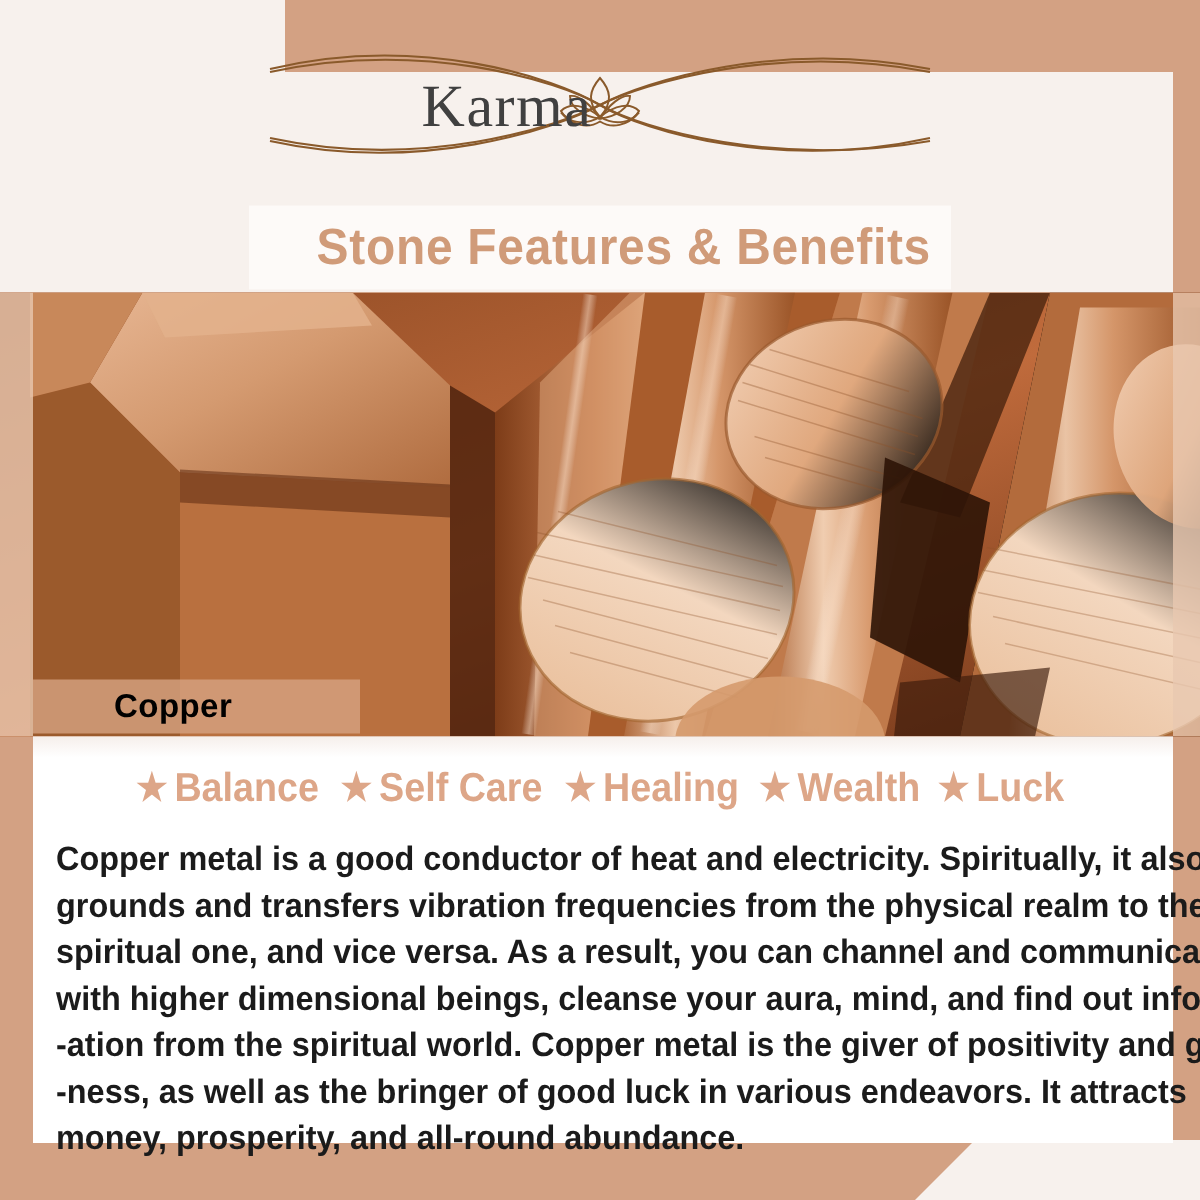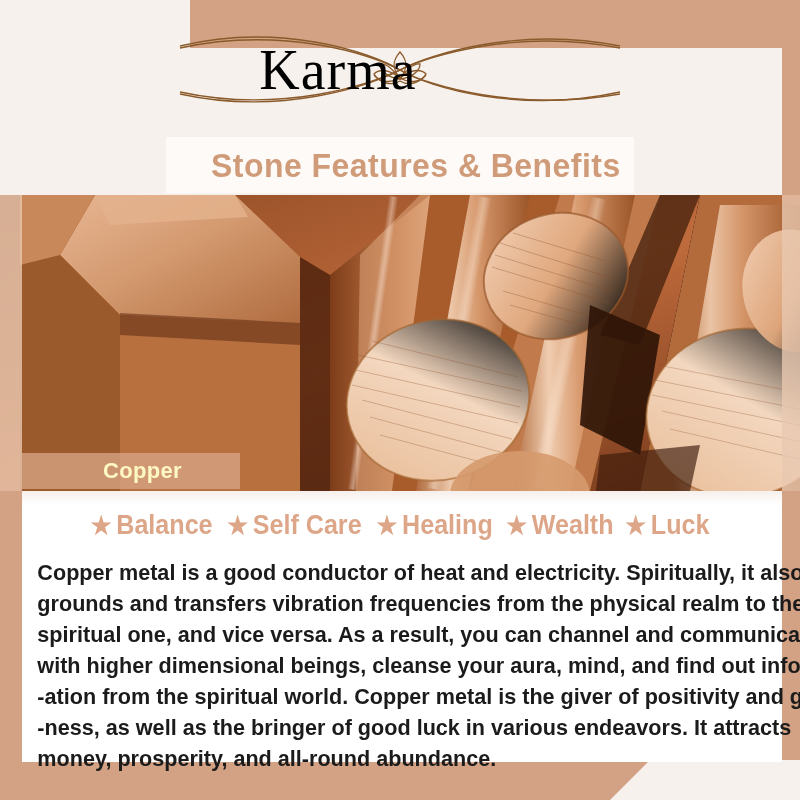--- a/index.html
+++ b/index.html
@@ -23,21 +23,21 @@
   .frame-notch{position:absolute;left:776px;top:48px;width:6px;height:18px;background:#f7f1ed;}
 
   
   .logo{
     position:absolute;left:0;top:26px;width:800px;height:88px;
     display:flex;align-items:center;justify-content:center;
   }
   .logo svg{display:block;}
   .logo-word{
     font-family:"Liberation Serif","DejaVu Serif",serif;
-    font-size:56px;letter-spacing:1px;color:#000000;
+    font-size:40px;letter-spacing:1px;color:#404040;
   }
   .logo-row{display:flex;align-items:center;gap:6px;position:relative;z-index:2;}
 
   
   .title-banner{
     position:absolute;left:166px;top:137px;width:468px;height:56px;
     background:#fdfaf8;
     display:flex;align-items:center;justify-content:flex-end;
   }
   .title-text{
@@ -52,23 +52,23 @@
   .hero svg{position:absolute;left:0;top:0;width:800px;height:296px;}
   .hero-veil-l{position:absolute;left:0;top:0;width:22px;height:296px;background:rgba(233,200,176,.80);}
   .hero-veil-r{position:absolute;right:0;top:0;width:18px;height:296px;background:rgba(233,200,176,.80);}
 
   .caption{
     position:absolute;left:22px;top:258px;width:218px;height:36px;
     background:rgba(214,163,130,.80);
     display:flex;align-items:center;
   }
   .caption-text{
-    color:#fef9c3;font-size:22px;font-weight:bold;
+    color:#000000;font-size:22px;font-weight:bold;
     font-family:"Liberation Sans",sans-serif;
-    padding-left:81px;letter-spacing:.3px;
+    padding-left:54px;letter-spacing:.3px;
   }
 
   
   .panel{
     position:absolute;left:22px;top:491px;width:760px;height:271px;
     background:linear-gradient(180deg,#f6efeb 0%, #ffffff 14px, #ffffff 100%);
   }
   .benefits{
     display:flex;align-items:center;justify-content:center;
     gap:0px;height:56px;padding-top:6px;

